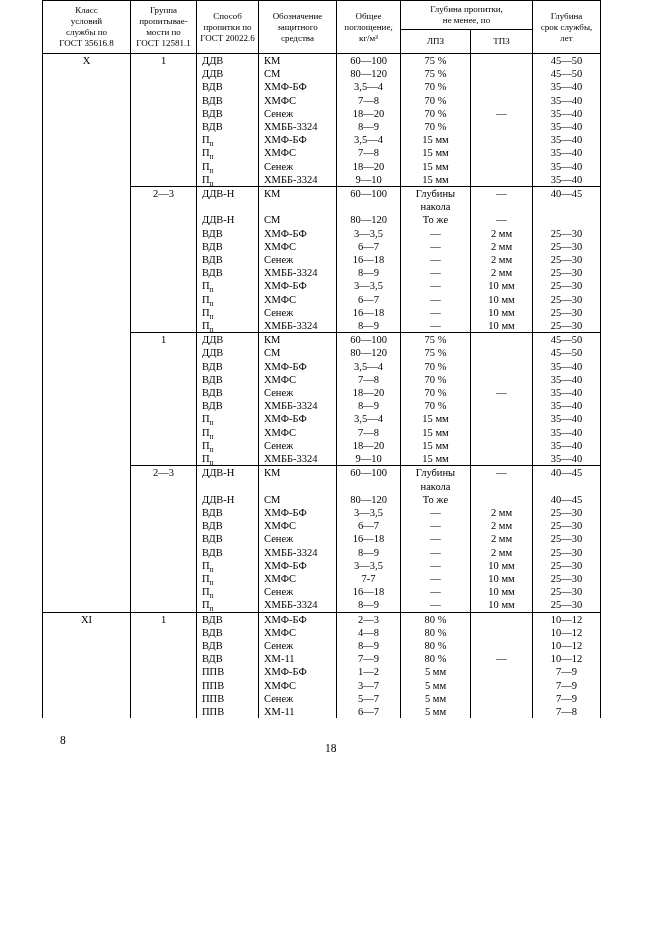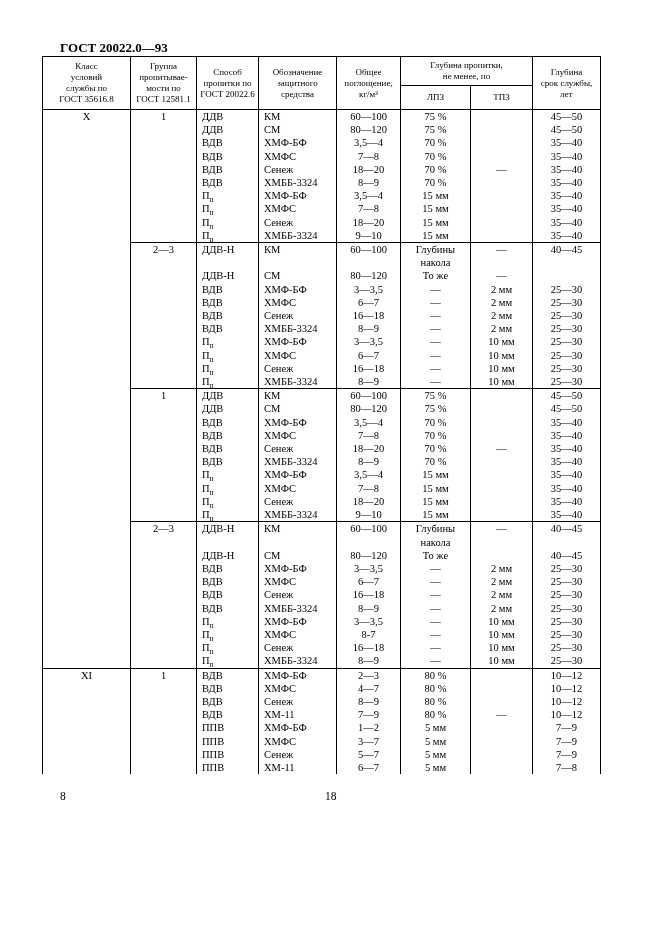--- a/index.html
+++ b/index.html
@@ -52,28 +52,27 @@
   .gost-table td.klass-cell,
   .gost-table td.group-cell { text-align: center; }
   sub { font-size: 7.5px; line-height: 0; }
   .footer {
     position: relative;
     height: 20px;
     margin-top: 16px;
     font-size: 11.5px;
   }
   .footer .fl { position: absolute; left: 60px; top: 0; }
-  .footer .fc { position: absolute; left: 325px; top: 0; }
+  .footer .fc { position: absolute; left: 325px; top: 8px; }
 </style>
 </head>
 <body>
 
 <div class="page">
 
-  <div class="doc-code">ГОСТ 20022.0—93</div>
 
 
   <table class="gost-table">
     <colgroup>
       <col style="width:88px">
       <col style="width:66px">
       <col style="width:62px">
       <col style="width:78px">
       <col style="width:64px">
       <col style="width:70px">
@@ -408,21 +407,21 @@
           <td class="left">П<sub>п</sub></td>
           <td class="left">ХМФ-БФ</td>
           <td class="center">3—3,5</td>
           <td class="center">—</td>
           <td class="center">10 мм</td>
           <td class="center">25—30</td>
         </tr>
         <tr>
           <td class="left">П<sub>п</sub></td>
           <td class="left">ХМФС</td>
-          <td class="center">8-7</td>
+          <td class="center">7-7</td>
           <td class="center">—</td>
           <td class="center">10 мм</td>
           <td class="center">25—30</td>
         </tr>
         <tr>
           <td class="left">П<sub>п</sub></td>
           <td class="left">Сенеж</td>
           <td class="center">16—18</td>
           <td class="center">—</td>
           <td class="center">10 мм</td>
@@ -442,21 +441,21 @@
           <td class="left">ВДВ</td>
           <td class="left">ХМФ-БФ</td>
           <td class="center">2—3</td>
           <td class="center">80 %</td>
           <td class="center"></td>
           <td class="center">10—12</td>
         </tr>
         <tr>
           <td class="left">ВДВ</td>
           <td class="left">ХМФС</td>
-          <td class="center">4—7</td>
+          <td class="center">4—8</td>
           <td class="center">80 %</td>
           <td class="center"></td>
           <td class="center">10—12</td>
         </tr>
         <tr>
           <td class="left">ВДВ</td>
           <td class="left">Сенеж</td>
           <td class="center">8—9</td>
           <td class="center">80 %</td>
           <td class="center"></td>

